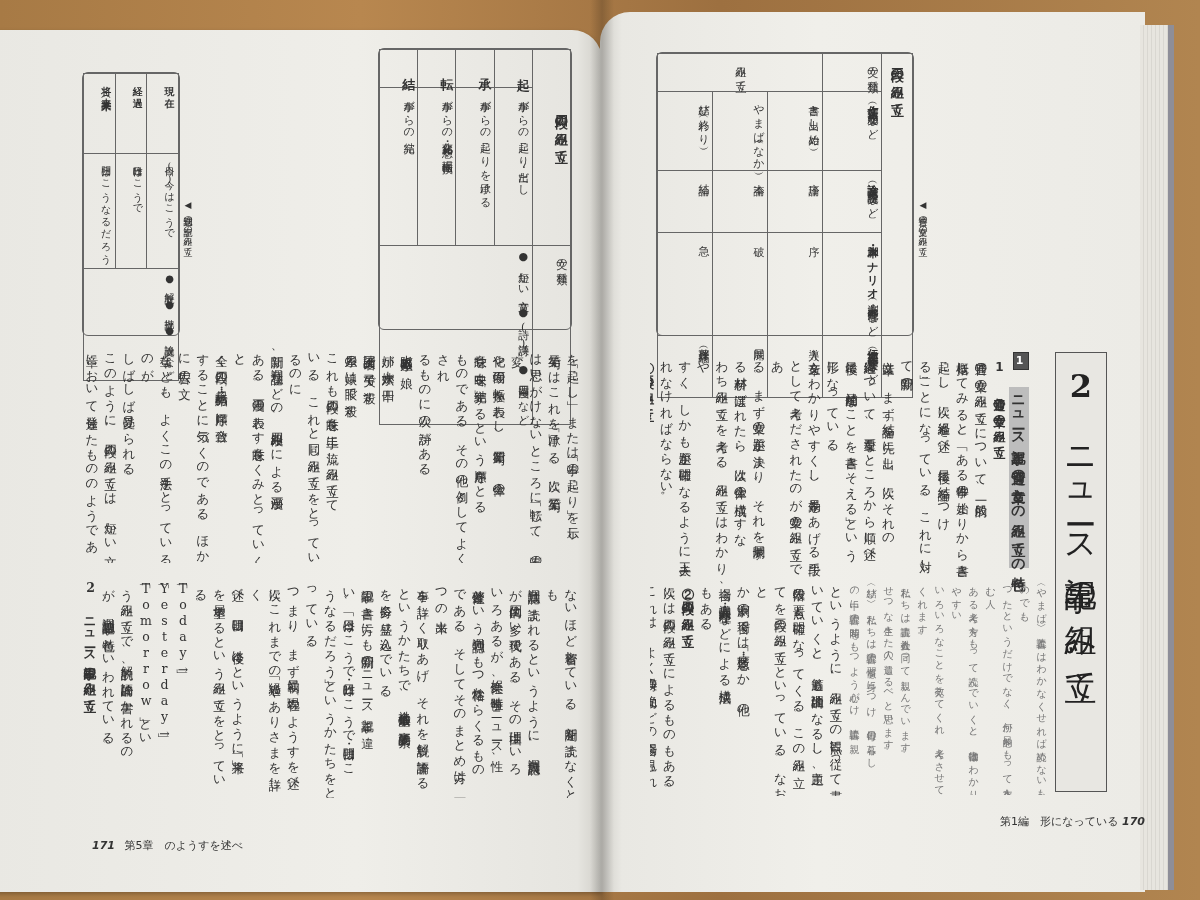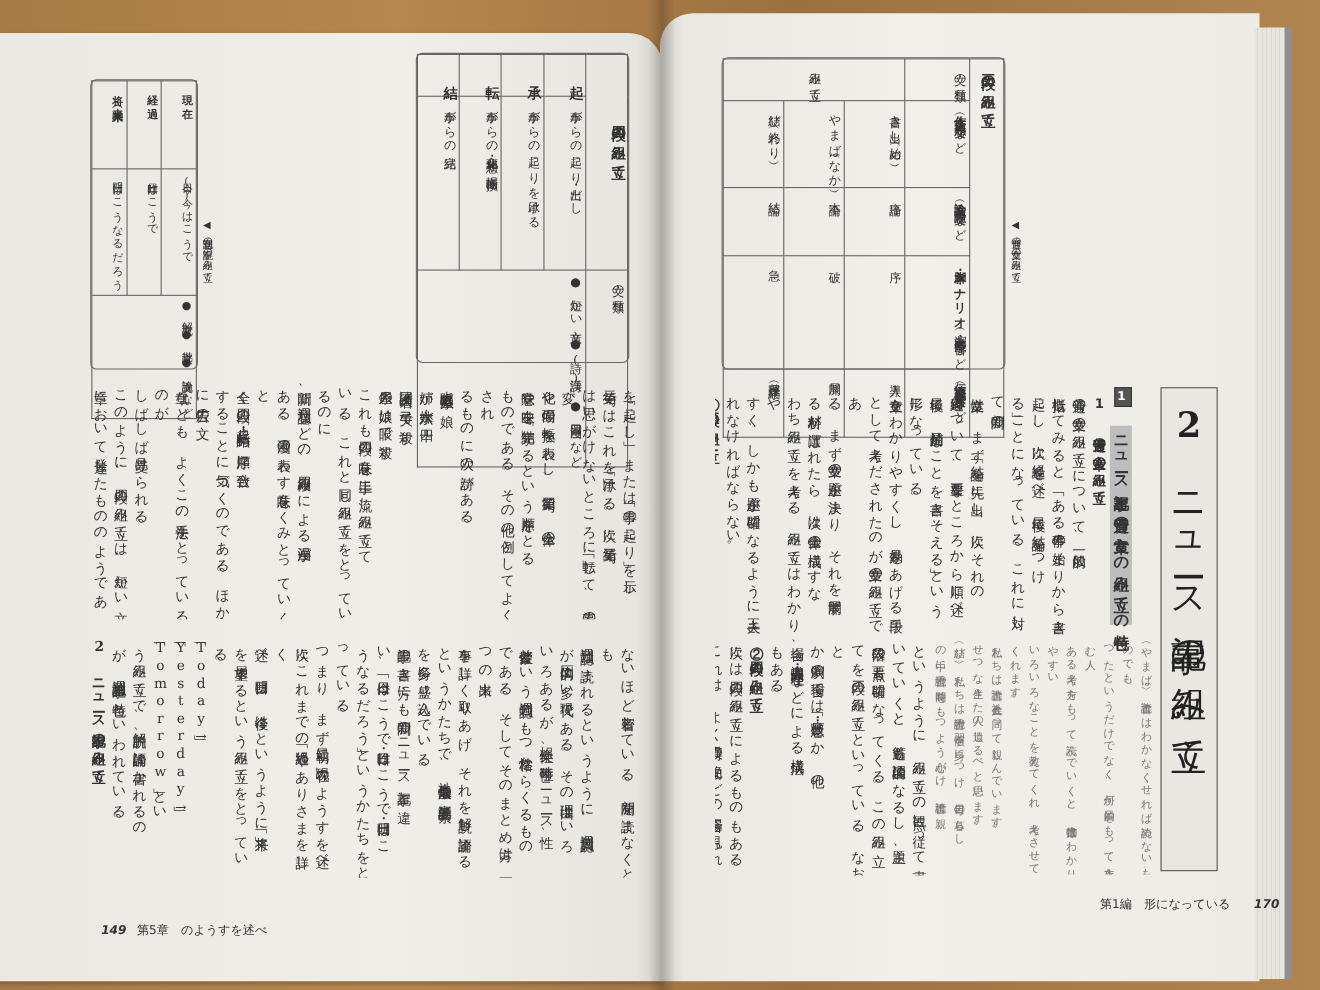--- a/index.html
+++ b/index.html
@@ -171,21 +171,21 @@
       <p class="para">か演劇の場合では「序・破・急」とか、他の</p>
       <p class="para">場合、「導入・展開・整理」などによる構成法</p>
       <p class="para">もある。</p>
       <p class="para" style="font-weight: bold;">②四段の組み立て</p>
       <p class="para">次には四段の組み立てによるものもある。</p>
       <p class="para">これは、よく漢詩の絶句などの場合に見られ</p>
     </div>
 
   <div class="footer" style="left:1000px;top:814px;">
     <span>第1編　形になっている</span>
-    <span class="pg" style="margin-left:18px;">170</span>
+    <span class="pg" style="">170</span>
   </div>
 
   <div class="tbl-wrap" style="left:378px;top:48px;width:192px;height:280px;">
     <table class="vt" style="left:0;top:0;width:192px;height:280px;">
       <tbody>
           <tr style="height:38px;">
         <td style="text-align:center;font-weight:bold;font-size:13px;">結</td>
         <td style="text-align:center;font-weight:bold;font-size:13px;">転</td>
         <td style="text-align:center;font-weight:bold;font-size:13px;">承</td>
         <td style="text-align:center;font-weight:bold;font-size:13px;">起</td>
@@ -272,16 +272,16 @@
       <p class="para">述べ、明日は、今後はというように「将来」</p>
       <p class="para">を展望するという組み立てをとっている。</p>
       <p class="para">「Today」→「Yesterday」→「Tomorrow」とい</p>
       <p class="para">う組み立てで、解説的、評論的に書かれるの</p>
       <p class="para">が、週刊誌記事の特色といわれている。</p>
       <p class="para" style="font-weight: bold;">2　ニュース記事の組み立て</p>
       <p class="para">まずなぜニュース記事の組み立てが大事に</p>
     </div>
 
   <div class="footer" style="left:92px;top:838px;">
-    <span class="pg">149</span>
+    <span class="pg">171</span>
     <span>第5章　のようすを述べ</span>
   </div>
 </div>
 
 </body></html>

